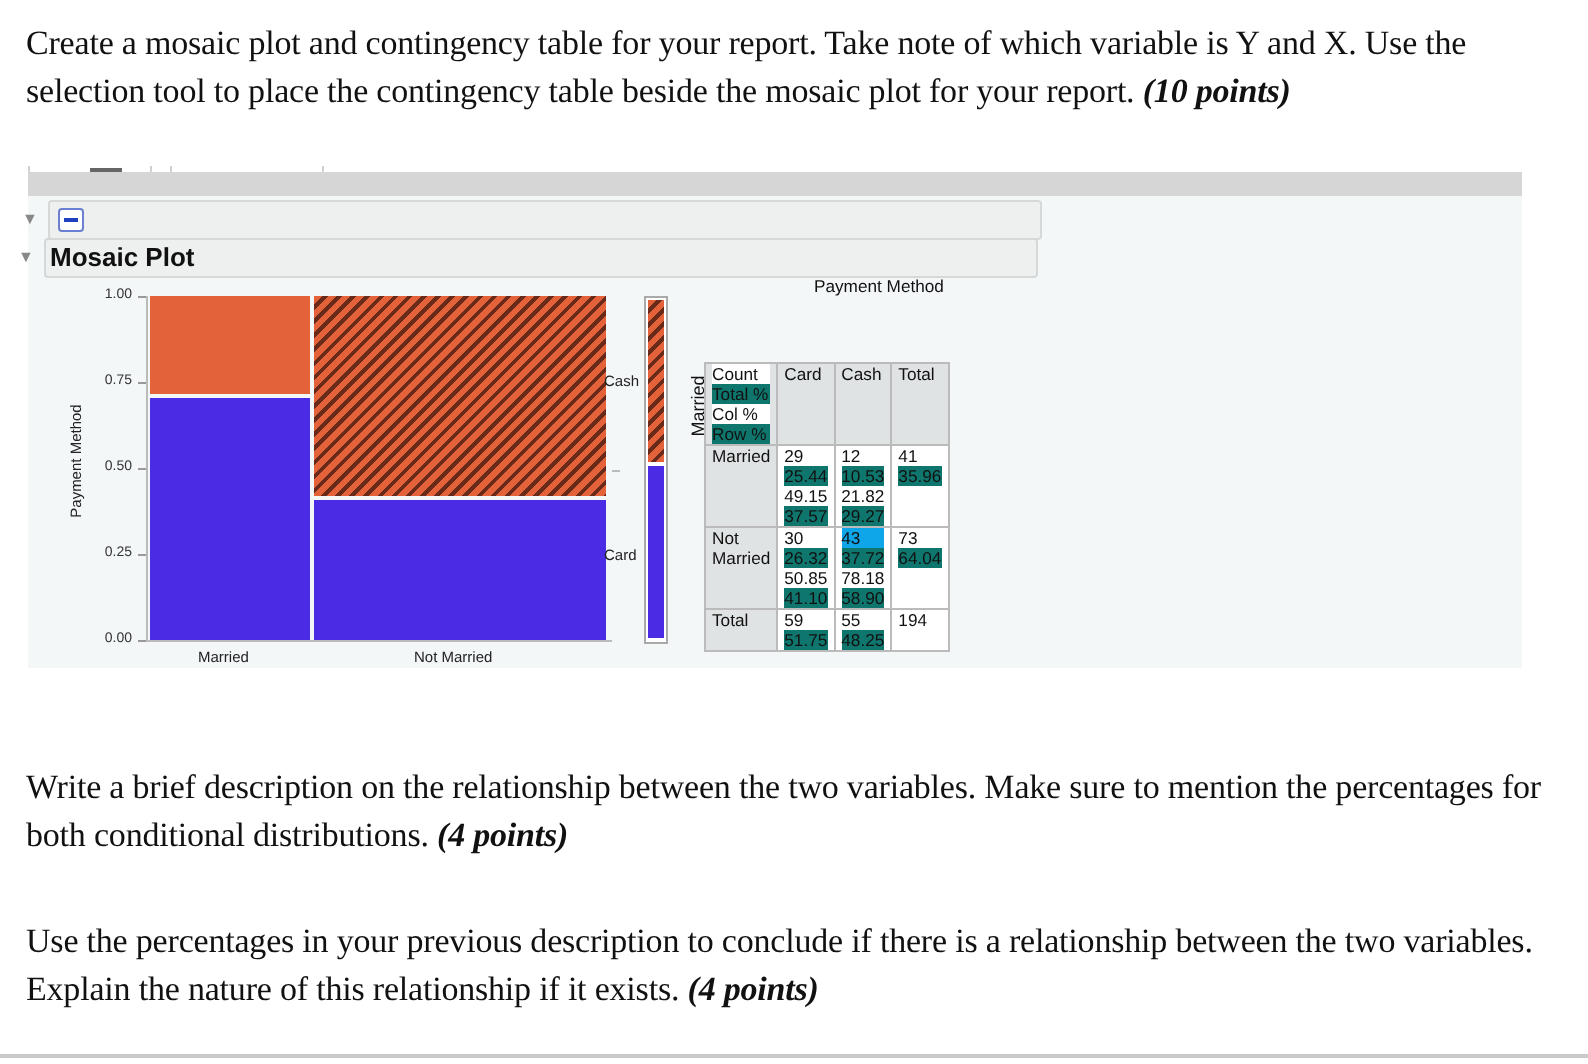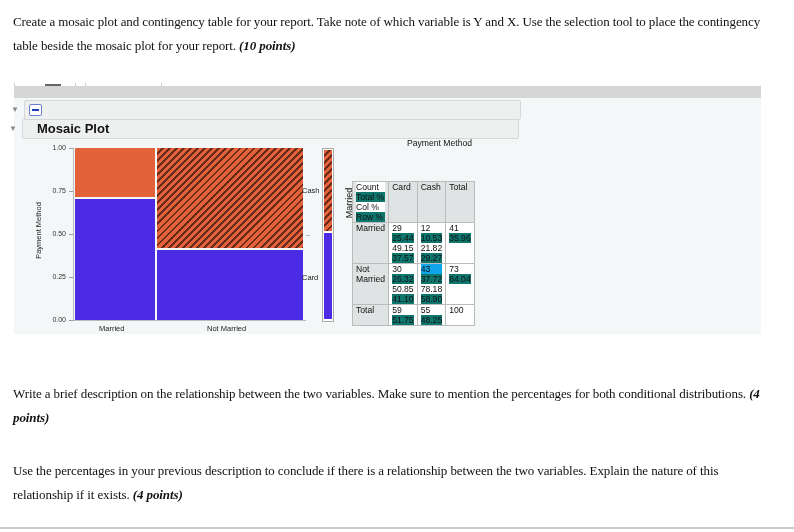--- a/index.html
+++ b/index.html
@@ -1,17 +1,17 @@
 <!DOCTYPE html>
 <html><head>
 <meta charset="utf-8">
 <style>
   html, body { margin:0; padding:0; background:#fff; }
   body { width:794px; height:532px; position:relative; overflow:hidden; font-family:"Liberation Serif", serif; color:#111; }
-  .q { position:absolute; left:13px; font-size:13px; line-height:24px; letter-spacing:-0.1px; }
+  .q { position:absolute; left:13px; font-size:17px; line-height:24px; letter-spacing:-0.1px; }
   .q em { font-weight:bold; font-style:italic; }
   #q1 { top:10px; width:760px; }
   #q2 { top:382px; width:760px; }
   #q3 { top:459px; width:760px; }
 
   .toolbar-strip { position:absolute; left:14px; top:86px; width:747px; height:12px; background:#d6d6d6; }
   .tb-remnant { position:absolute; top:83px; height:4px; background:#fff; border:1px solid #cfcfcf; border-top:none; border-radius:0 0 3px 3px; }
   .tb-mark { position:absolute; top:84px; left:45px; width:16px; height:3px; background:#666; }
 
   .panel { position:absolute; left:14px; top:98px; width:747px; height:236px; background:#f4f7f8; font-family:"Liberation Sans", sans-serif; }
@@ -60,21 +60,21 @@
 <div class="tb-mark"></div>
 <div class="toolbar-strip"></div>
 
 <div class="panel">
   <div class="hdr hdr1">
     <span class="tri">▼</span>
     <span class="menu-btn"></span>
   </div>
   <div class="hdr hdr2">
     <span class="tri">▼</span>
-    <span style="margin-left:14px;">Mosaic Plot</span>
+    <span style="margin-left:2px;">Mosaic Plot</span>
   </div>
 
   <div class="plot">
     <div class="ylabel">Payment Method</div>
     <div class="ytick" style="left:30px;top:0px;">1.00</div>
     <div class="ytick" style="left:30px;top:43px;">0.75</div>
     <div class="ytick" style="left:30px;top:86px;">0.50</div>
     <div class="ytick" style="left:30px;top:129px;">0.25</div>
     <div class="ytick" style="left:30px;top:172px;">0.00</div>
     <div class="ytick-line" style="top:4px;"></div>
@@ -162,21 +162,21 @@
         <td class="lab">Total</td>
         <td class="num">
           <span class="stripe" style="background:#fff">59</span>
               <span class="stripe">51.75</span>
         </td>
         <td class="num">
           <span class="stripe" style="background:#fff">55</span>
               <span class="stripe">48.25</span>
         </td>
         <td class="num">
-          <span class="stripe" style="background:#fff">100</span>
+          <span class="stripe" style="background:#fff">194</span>
         </td>
       </tr>
     </tbody>
       </table>
   </div>
 </div>
 
 <div class="q" id="q2">
   <span>Write a brief description on the relationship between the two variables.  Make sure to mention the percentages for both conditional distributions. </span><em>(4 points)</em>
 </div>

